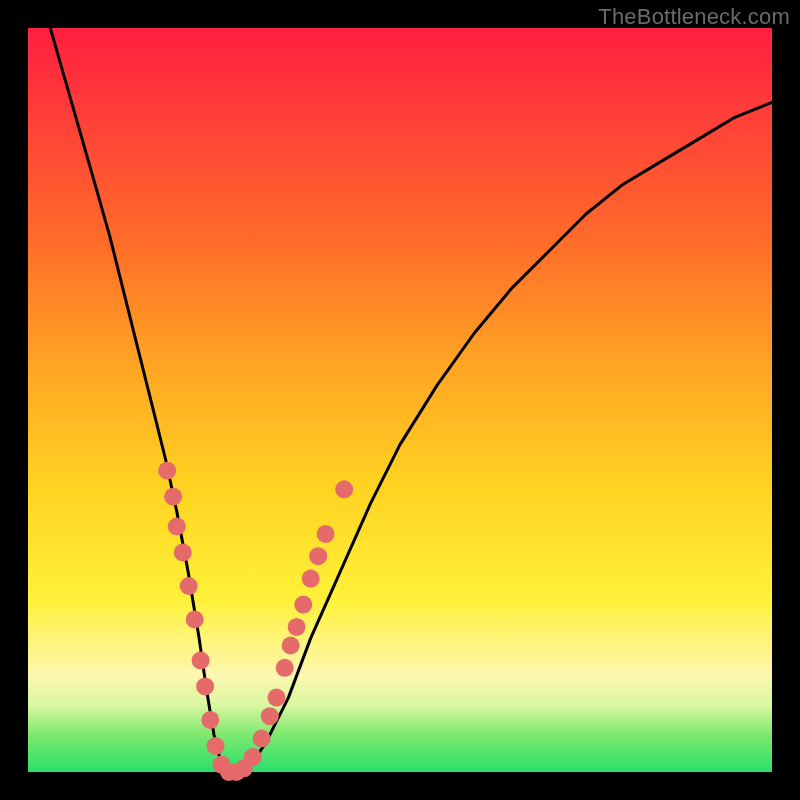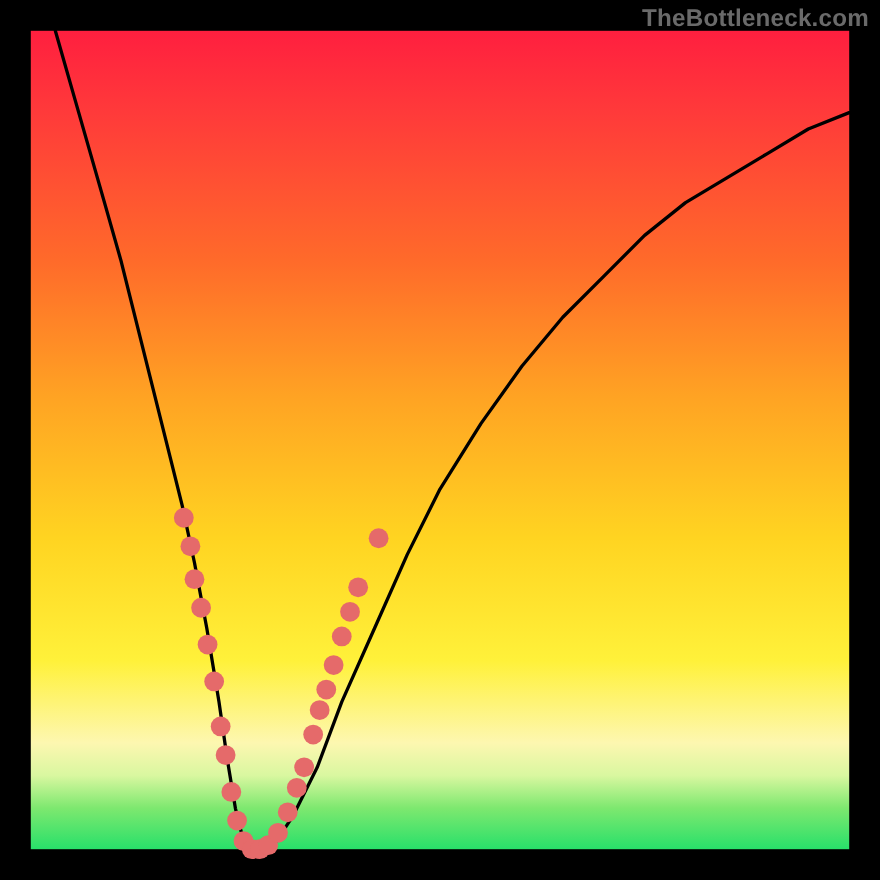--- a/index.html
+++ b/index.html
@@ -11,21 +11,20 @@
     background: #000;
     font-family: Arial, Helvetica, sans-serif;
   }
   .frame {
     position: absolute;
     left: 0;
     top: 0;
     width: 800px;
     height: 800px;
     background: #000;
-    font-weight: bold;
   }
   .plot-area {
     position: absolute;
     left: 28px;
     top: 28px;
     width: 744px;
     height: 744px;
     
     background: linear-gradient(
       to bottom,

